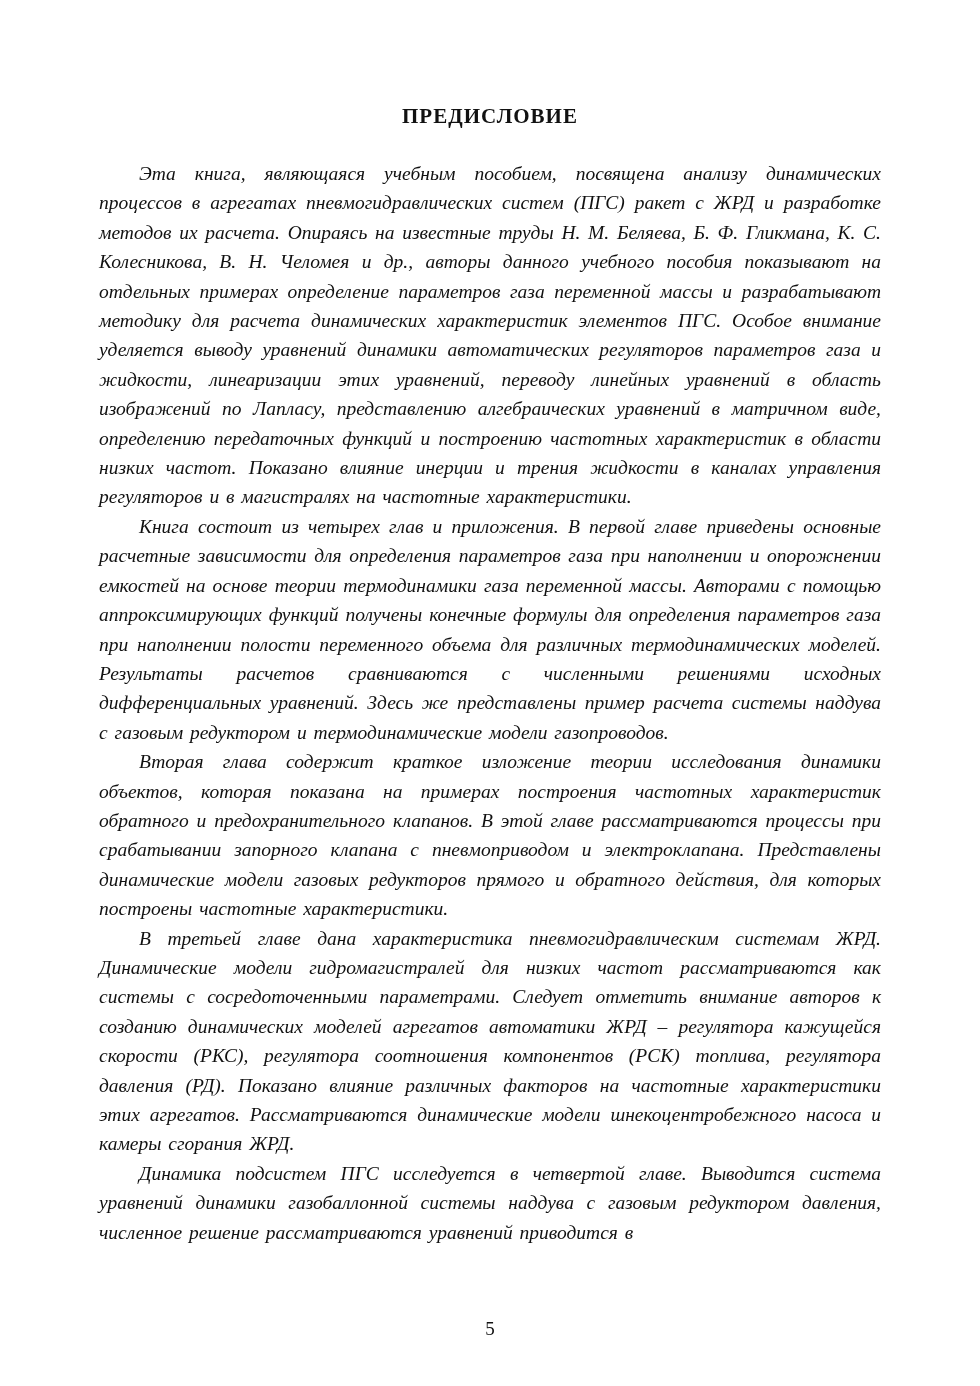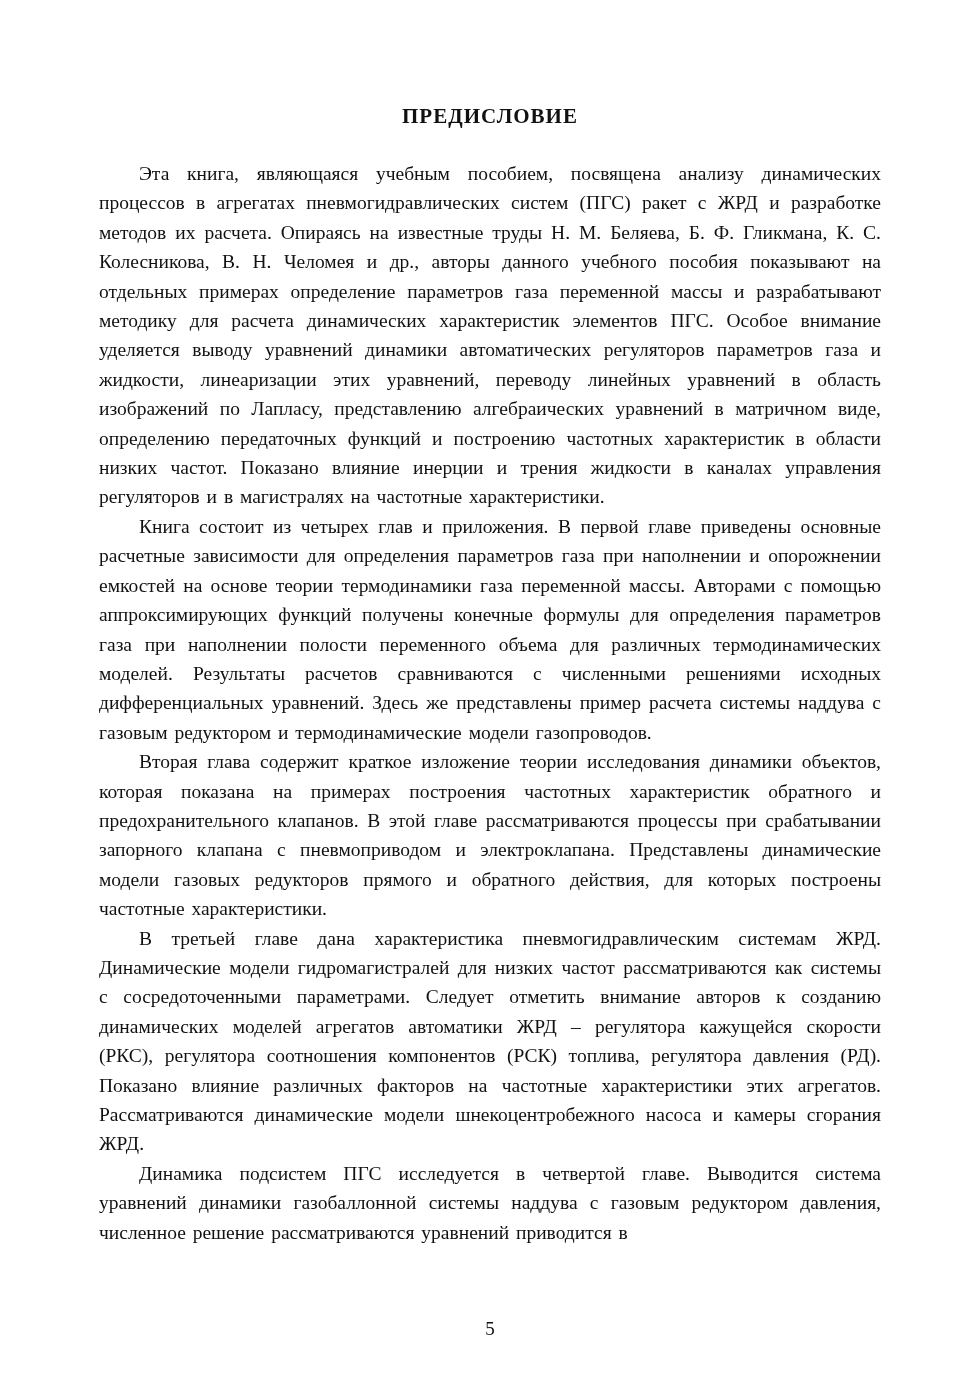--- a/index.html
+++ b/index.html
@@ -25,20 +25,21 @@
     font-weight: bold;
     letter-spacing: 1px;
   }
   .para {
     margin: 0;
     font-size: 19.5px;
     line-height: 29.4px;
     text-align: justify;
     text-indent: 40px;
     word-spacing: 2px;
+    font-style: italic;
   }
   .page-number {
     position: absolute;
     left: 0;
     right: 0;
     bottom: 62px;
     text-align: center;
     font-size: 19px;
   }
 </style>

